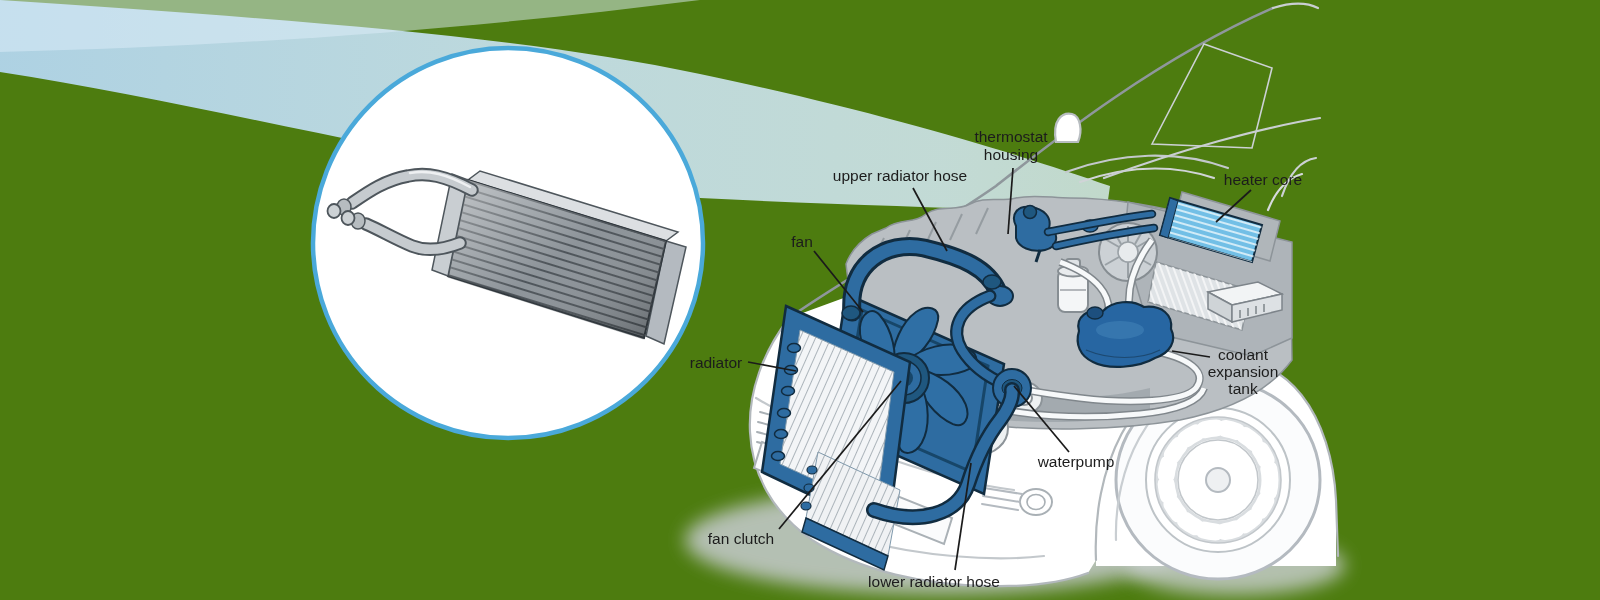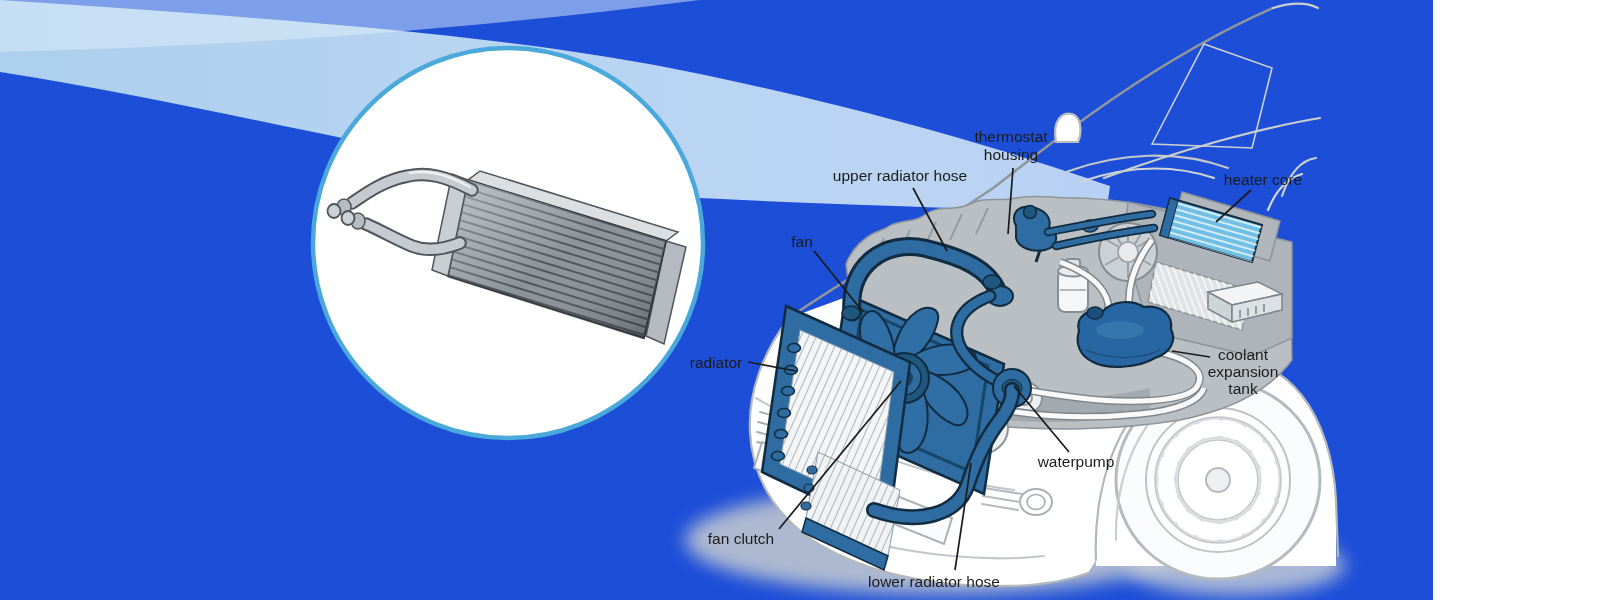--- a/index.html
+++ b/index.html
@@ -1,16 +1,16 @@
 <!DOCTYPE html>
 <html><head>
 <meta charset="utf-8">
 <style>
   html,body{margin:0;padding:0;background:#ffffff;}
-  .stage{position:relative;width:1433px;height:600px;background:#1d4ed8;overflow:hidden;
+  .stage{position:relative;width:1600px;height:600px;background:#4d7c0f;overflow:hidden;
          font-family:"Liberation Sans", sans-serif;}
   svg{display:block;}
   .callout-text{font-family:"Liberation Sans", sans-serif;font-size:15.5px;fill:#1c1c1c;}
   .leader{stroke:#1b1b1b;stroke-width:1.7;fill:none;}
 </style>
 </head>
 <body>
 
 <div class="stage">
 <svg width="1600" height="600" viewBox="0 0 1600 600">

